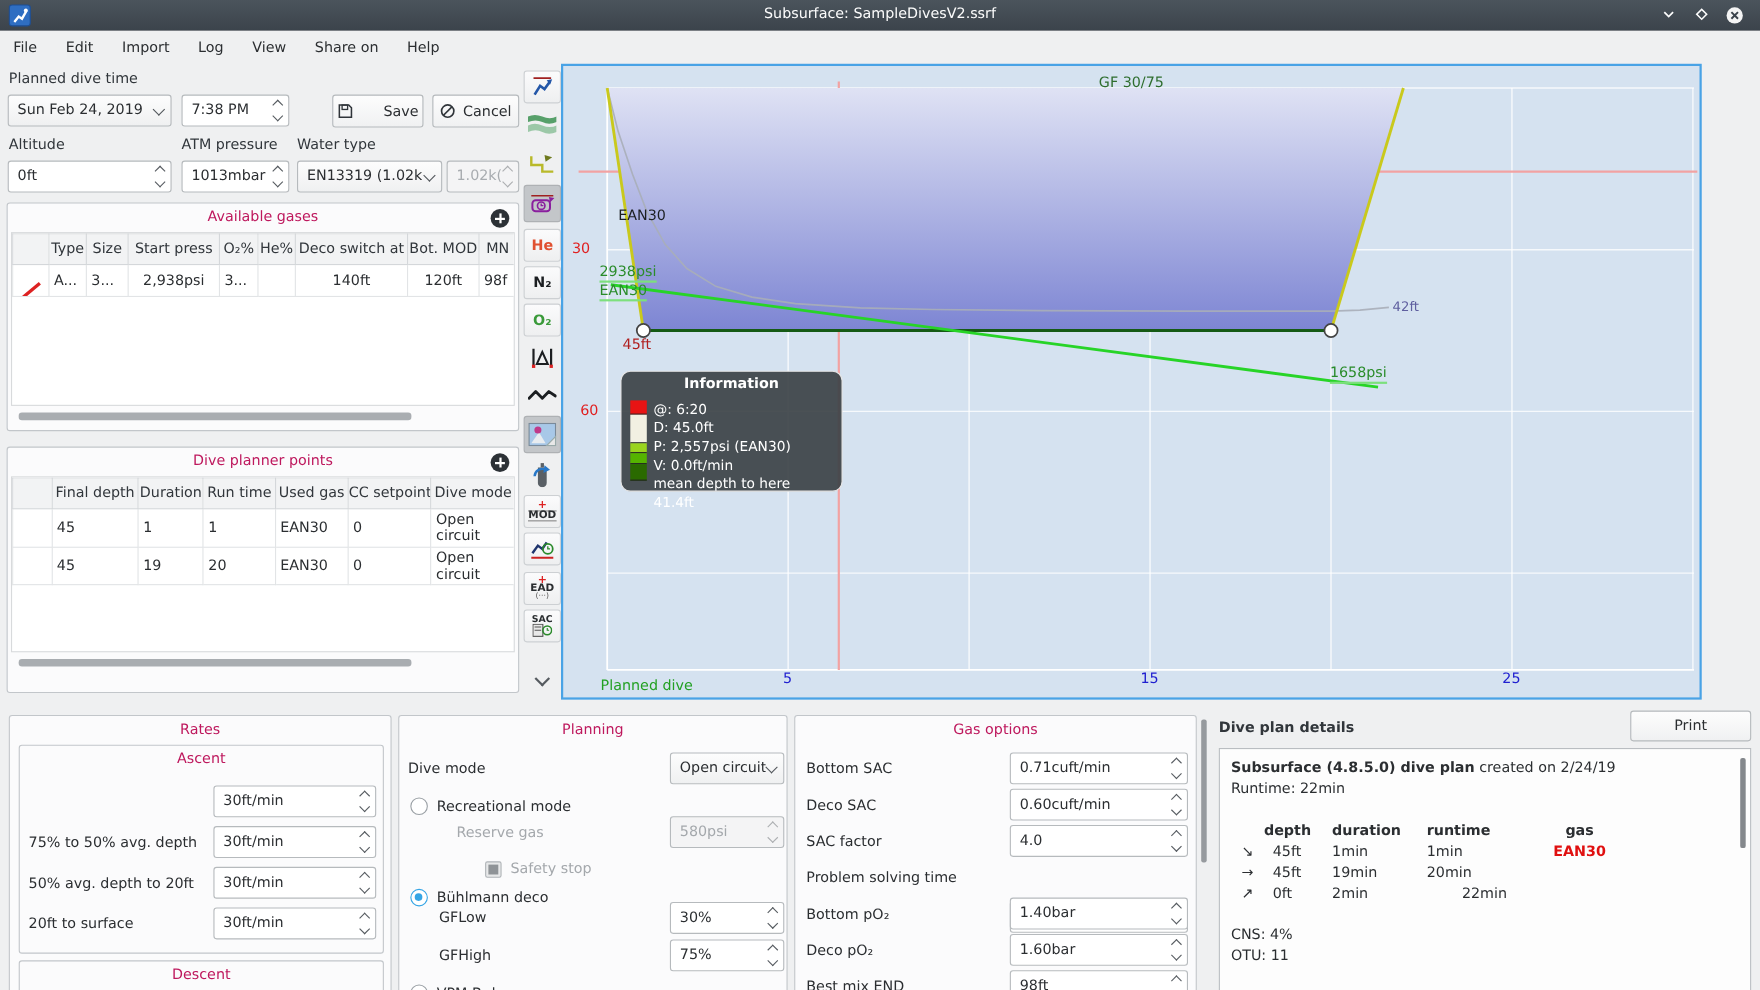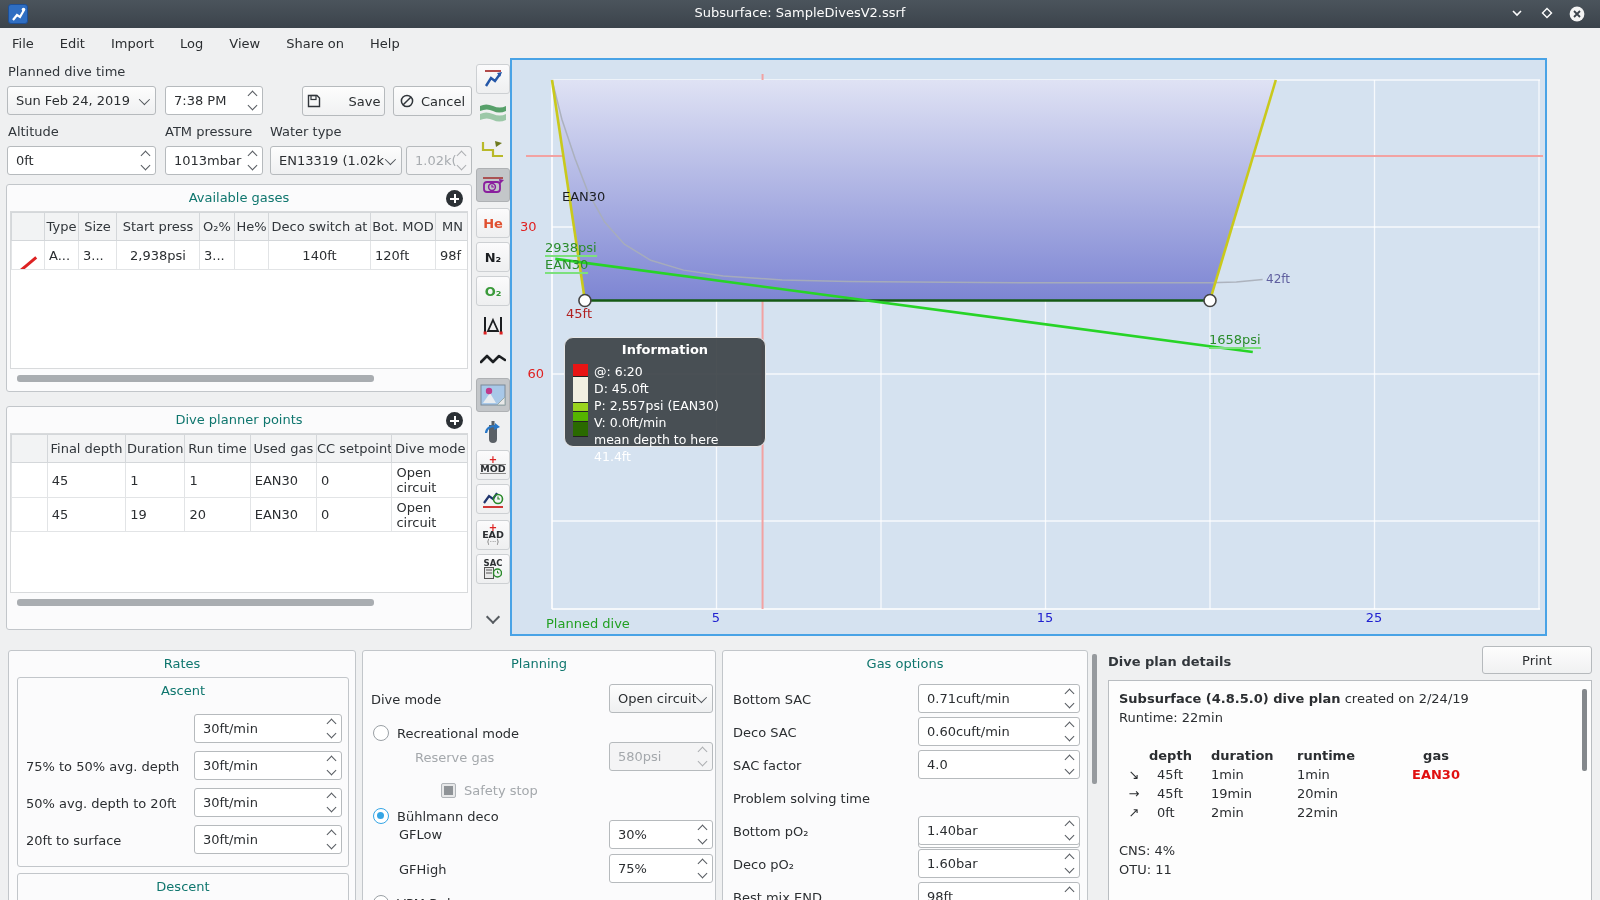--- a/index.html
+++ b/index.html
@@ -32,21 +32,21 @@
   .spinArrows { position:absolute; right:6px; top:0; bottom:0; display:flex; flex-direction:column;
     justify-content:center; gap:3px; cursor:pointer; }
   .chevU { width:7px; height:7px; border-left:1.6px solid #565b60; border-top:1.6px solid #565b60; transform:rotate(45deg); }
   .chevD { width:7px; height:7px; border-right:1.6px solid #565b60; border-bottom:1.6px solid #565b60; transform:rotate(45deg); }
   .comboChev { margin-left:auto; width:8px; height:8px; border-right:1.7px solid #50555a;
     border-bottom:1.7px solid #50555a; transform:rotate(45deg) translateY(-2px); }
   .grow { flex:1; }
 
   
   .gpanel { position:absolute; background:#fbfbfc; border:1px solid #c2c6ca; border-radius:3px; }
-  .gtitle { text-align:center; padding-top:5px; color:#0f766e; }
+  .gtitle { text-align:center; padding-top:5px; color:#be185d; }
   .plusbtn { position:absolute; right:8px; top:5px; width:17px; height:17px; border-radius:50%;
     background:#2c3136; cursor:pointer; }
   .plusbtn:before, .plusbtn:after { content:""; position:absolute; background:#fff; }
   .plusbtn:before { left:4px; right:4px; top:8px; height:1.8px; }
   .plusbtn:after { top:4px; bottom:4px; left:8px; width:1.8px; }
 
   
   table.grid { border-collapse:collapse; table-layout:fixed; width:458px; background:#fff; }
   table.grid th { background:#f2f3f4; border:1px solid #d4d7da; font-weight:normal; color:#31363b;
     height:28px; overflow:hidden; white-space:nowrap; }
@@ -226,21 +226,21 @@
             <rect x="2" y="1" width="9" height="1.6" fill="#fff"></rect>
                   <rect x="5" y="0" width="3" height="1.4" fill="#fff"></rect>
             <path d="M3 4 h7 l-0.7 9 h-5.6 Z" fill="#fff"></path>
                 </svg></span></td>
         <td>A...</td>
         <td>3...</td>
         <td style="text-align:center;">2,938psi</td>
         <td>3...</td>
         <td></td>
         <td style="text-align:center;">140ft</td>
-        <td style="text-align:left;margin-left:11px;">120ft</td>
+        <td style="text-align:center;margin-left:11px;">120ft</td>
         <td>98f</td>
       </tr>
     </tbody>
       </table>
   </div>
   <div class="hscroll" style="left:10px; top:190px; width:357px;"></div>
 </div>
 
 <div class="gpanel" style="left:6px; top:406px; width:466px; height:224px;">
   <div class="gtitle">Dive planner points</div>
@@ -429,20 +429,21 @@
       <polygon points="40,20 72.9,240.50000000000003 698,240.50000000000003 763.8,20" fill="url(#profGrad)"></polygon>
       <polyline points="40,20 49.87,59.2 63.03,98.4 76.19,132.7 92.64,162.10000000000002 112.38000000000001,184.15 138.7,200.32 171.6,210.12 211.08,216 270.29999999999995,219.92 336.09999999999997,221.39000000000001 434.79999999999995,222.37 566.4,222.86 698,222.86 724.32,221.88000000000002 750.64,219.43000000000004" fill="none" stroke="#a9aeb8" stroke-width="1.5" opacity="0.9"></polyline>
       <line x1="40" y1="20" x2="72.9" y2="240.50000000000003" stroke="#c9c91c" stroke-width="2.6"></line>
       <line x1="72.9" y1="240.50000000000003" x2="698" y2="240.50000000000003" stroke="#155a15" stroke-width="2.6"></line>
       <line x1="698" y1="240.50000000000003" x2="763.8" y2="20" stroke="#c9c91c" stroke-width="2.6"></line>
       <polyline points="43.29,198.85000000000002 740.77,291.95000000000005" fill="none" stroke="#27d427" stroke-width="2.6"></polyline>
       <circle cx="72.9" cy="240.50000000000003" r="6" fill="#fff" stroke="#444" stroke-width="1.6"></circle>
       <circle cx="698" cy="240.50000000000003" r="6" fill="#fff" stroke="#444" stroke-width="1.6"></circle>
     </svg>
 
+  <div class="clabel" style="left:0; right:0; top:8px; text-align:center; color:#2e6e2e;">GF 30/75</div>
 
   <div class="clabel" style="left:8px; top:159px; width:24px; text-align:left; color:#e02020;">30</div>
   <div class="clabel" style="left:8px; top:306px; width:24px; text-align:right; color:#e02020;">60</div>
 
   <div class="clabel" style="left:192px; top:550px; width:24px; text-align:center; color:#2020d0;">5</div>
   <div class="clabel" style="left:521px; top:550px; width:24px; text-align:center; color:#2020d0;">15</div>
   <div class="clabel" style="left:850px; top:550px; width:24px; text-align:center; color:#2020d0;">25</div>
 
   <div class="clabel" style="left:50px; top:129px; color:#1b1e21;">EAN30</div>
   <div class="clabel greenUL" style="left:33px; top:180px; color:#2a8c2a;">2938psi</div>
@@ -682,21 +683,21 @@
           <span style="width:30px; text-align:center;">→</span>
           <span style="width:62px; padding-left:8px;">45ft</span>
           <span style="width:86px;">19min</span>
           <span style="width:100px;">20min</span>
           <span style="width: 78px; color: rgb(224, 16, 16);" class="plan-gas"></span>
         </div>
         <div class="ptrow">
           <span style="width:30px; text-align:center;">↗</span>
           <span style="width:62px; padding-left:8px;">0ft</span>
           <span style="width:86px;">2min</span>
-          <span style="width:100px;">22min</span>
+          <span style="width:100px;margin-left:32px;">22min</span>
           <span style="width: 78px; color: rgb(224, 16, 16);" class="plan-gas"></span>
         </div>
         <div style="height:19px;"></div>
         <div>CNS: 4%</div>
         <div>OTU: 11</div>
         <div style="height:19px;"></div>
         <div>Deco model: Bühlmann ZHL-16C with GFLow = 30% and GFHigh =</div>
       </div>
       <div class="vscrollHandle" style="right:4px; top:8px; height:82px; background:#84888c;"></div>
     </div>

